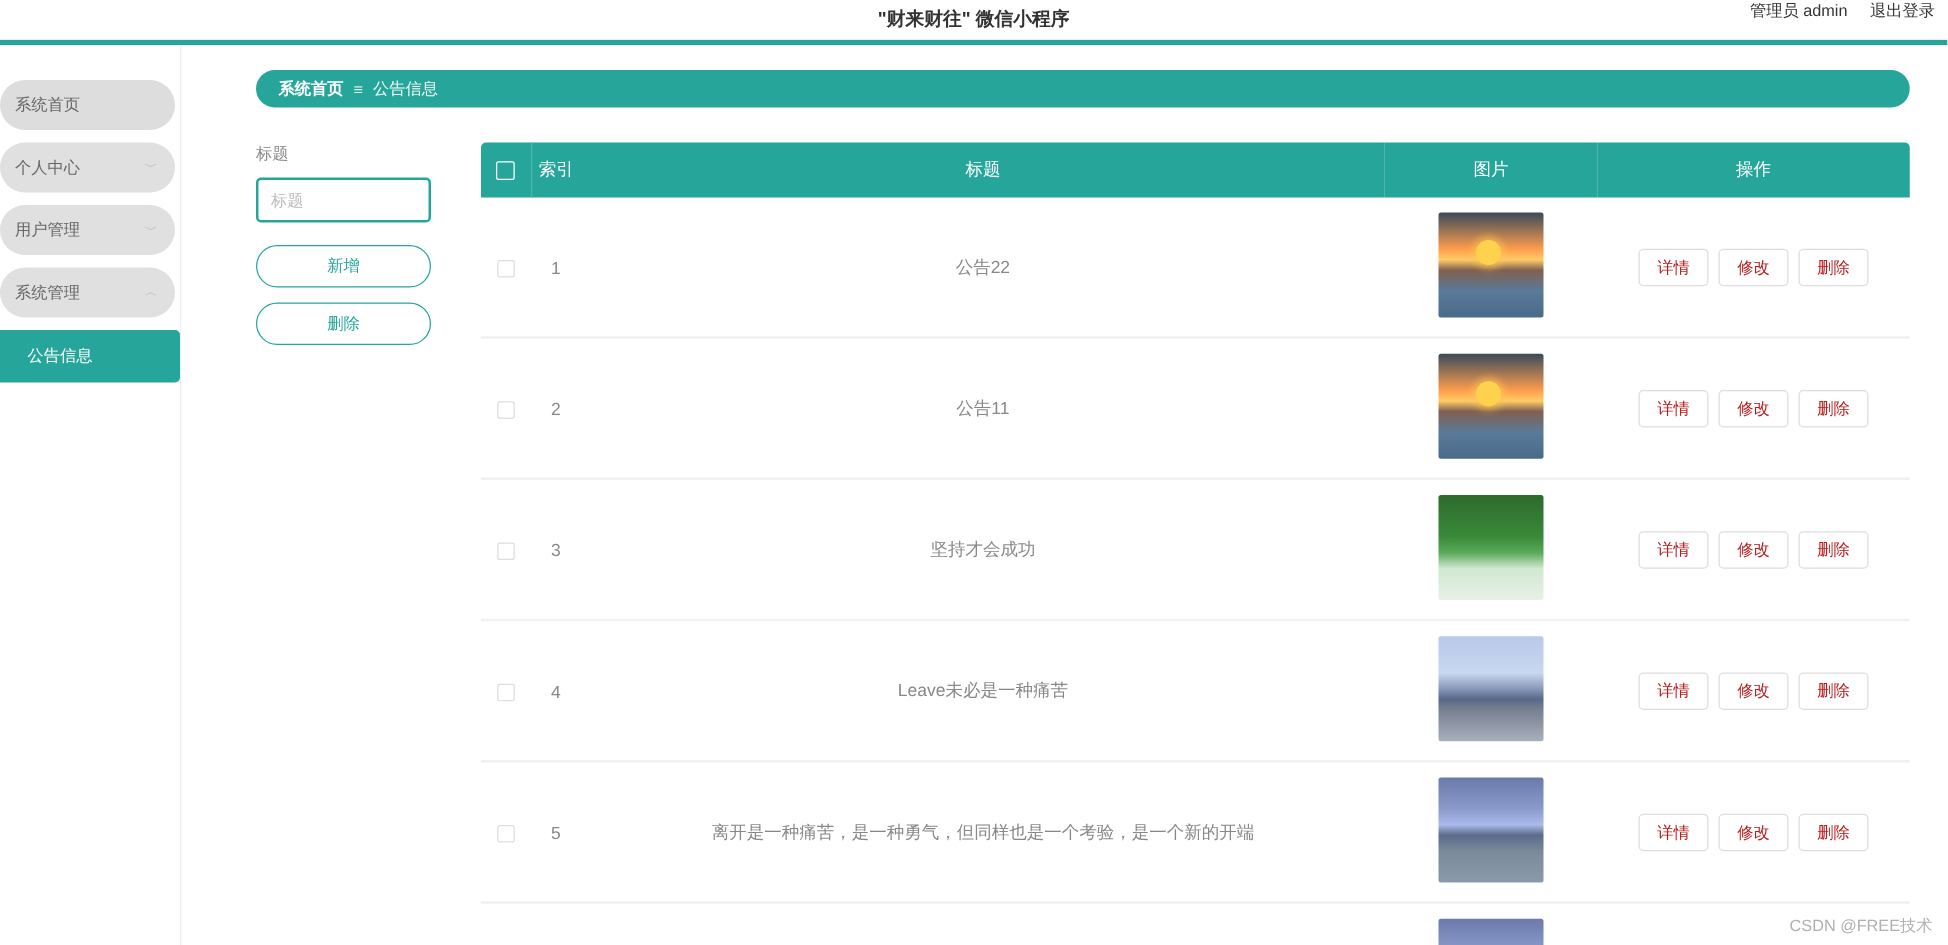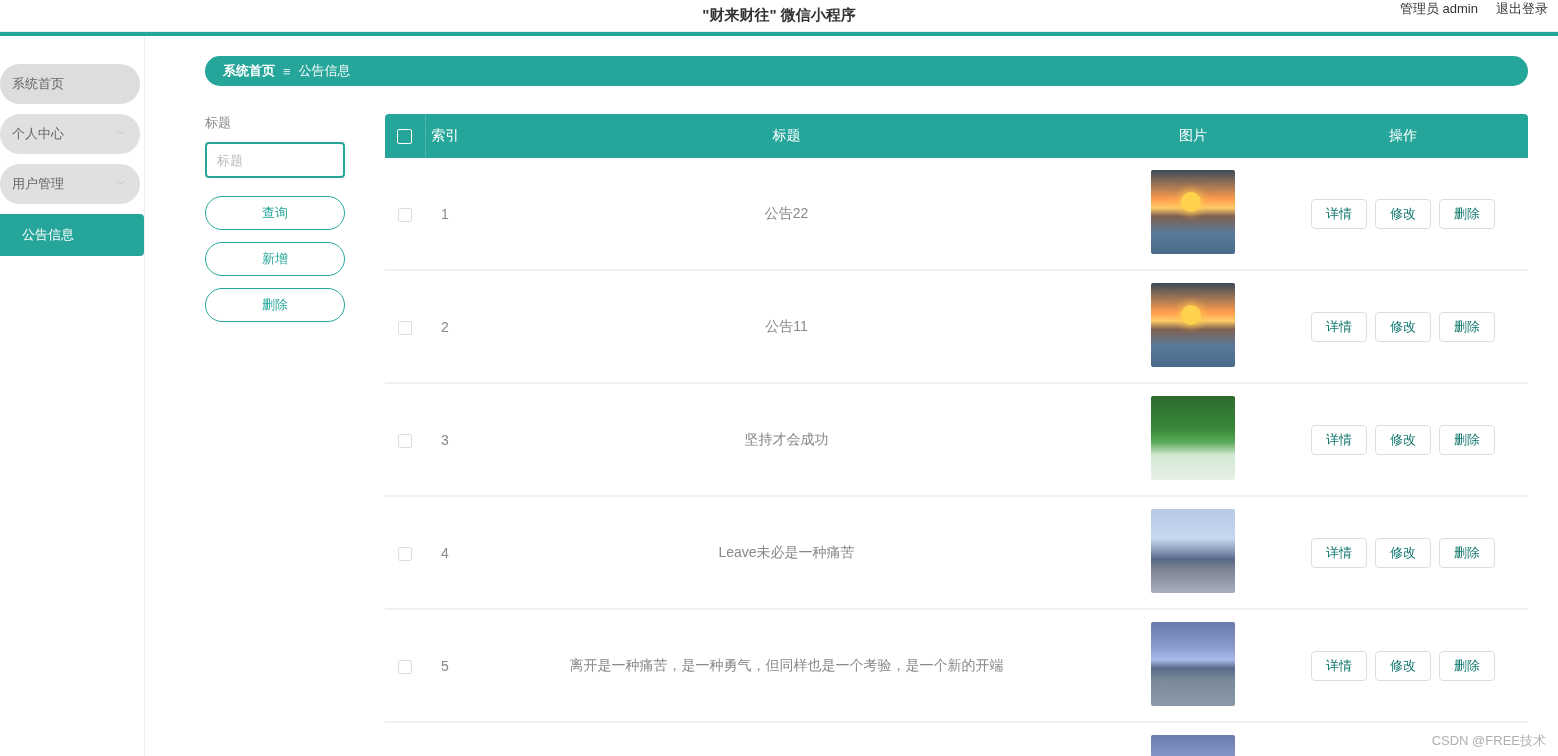--- a/index.html
+++ b/index.html
@@ -38,21 +38,21 @@
   tbody td { text-align: center; font-size: 14px; color: #888; padding: 12px 6px; border-bottom: 2px solid #f0f0f0; }
   tbody tr { height: 110px; }
   .chk { width: 14px; height: 14px; border: 1px solid #ddd; border-radius: 2px; display: inline-block; vertical-align: middle; cursor: pointer; }
   .chk-head { width: 15px; height: 15px; border: 1.5px solid #fff; border-radius: 2px; display: inline-block; vertical-align: middle; cursor: pointer; }
   .thumb { width: 84px; height: 84px; display: inline-block; border-radius: 2px; }
   .thumb.sunset { background: linear-gradient(to bottom, #3a4a5a 0%, #ff9d4d 35%, #ffcc66 45%, #806050 55%, #5a7a9a 75%, #4a6a8a 100%); position: relative; }
   .thumb.sunset::after { content: ""; position: absolute; left: 30px; top: 22px; width: 20px; height: 20px; background: #ffd24d; border-radius: 50%; box-shadow: 0 0 6px 3px rgba(255,200,80,0.6); }
   .thumb.forest { background: linear-gradient(to bottom, #2d6a2d 0%, #3a8a3a 40%, #5aaa5a 55%, #d0e8d0 70%, #e8f0e8 100%); position: relative; }
   .thumb.mountain1 { background: linear-gradient(to bottom, #b8c8e8 0%, #c8d8f0 35%, #8898b8 50%, #586888 60%, #788090 70%, #a8b0c0 100%); position: relative; }
   .thumb.mountain2 { background: linear-gradient(to bottom, #6a7aaa 0%, #8a9aca 30%, #aabaea 45%, #5a6a8a 55%, #7a8a9a 70%, #8a9aaa 100%); position: relative; }
-  .op-btn { display: inline-block; min-width: 56px; height: 30px; line-height: 28px; border: 1px solid #ddd; border-radius: 4px; font-size: 13px; color: #0f766e; background: #fff; margin: 0 4px; cursor: pointer; padding: 0 10px; }
+  .op-btn { display: inline-block; min-width: 56px; height: 30px; line-height: 28px; border: 1px solid #ddd; border-radius: 4px; font-size: 13px; color: #b91c1c; background: #fff; margin: 0 4px; cursor: pointer; padding: 0 10px; }
   .watermark { position: fixed; right: 12px; bottom: 6px; font-size: 13px; color: #b0b0b0; font-family: Arial, sans-serif; margin-left: 11px; }
 </style>
 </head>
 <body>
 
 <div class="header">
   <div class="header-title">"财来财往" 微信小程序</div>
   <div class="header-right">
     <span>管理员 admin</span>
     <span>退出登录</span>
@@ -66,37 +66,40 @@
       <span>系统首页</span>
     </div>
     <div class="sidebar-item">
       <span>个人中心</span>
       <span class="chev">﹀</span>
     </div>
     <div class="sidebar-item">
       <span>用户管理</span>
       <span class="chev">﹀</span>
     </div>
+    <div class="sidebar-item">
+      <span>系统管理</span>
+      <span class="chev">︿</span>
+    </div>
     <div class="sidebar-sub active">
       <span>公告信息</span>
     </div>
   </div>
 
   <div class="content">
     <div class="breadcrumb">
       <span class="bc-home">系统首页</span>
       <span class="bc-sep">≡</span>
       <span class="bc-current">公告信息</span>
     </div>
 
     <div class="body-row">
       <div class="filter-panel">
         <div class="filter-label">标题</div>
         <input class="filter-input" placeholder="标题" style="">
-        <button class="pill-btn">查询</button>
         <button class="pill-btn">新增</button>
         <button class="pill-btn">删除</button>
       </div>
 
       <div class="table-wrap">
         <table>
           <thead>
             <tr>
               <th><span class="chk-head"></span></th>
               <th>索引</th>

